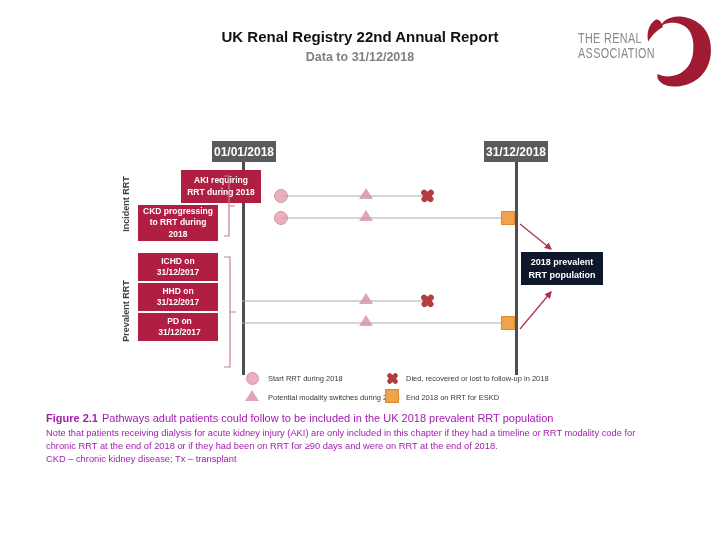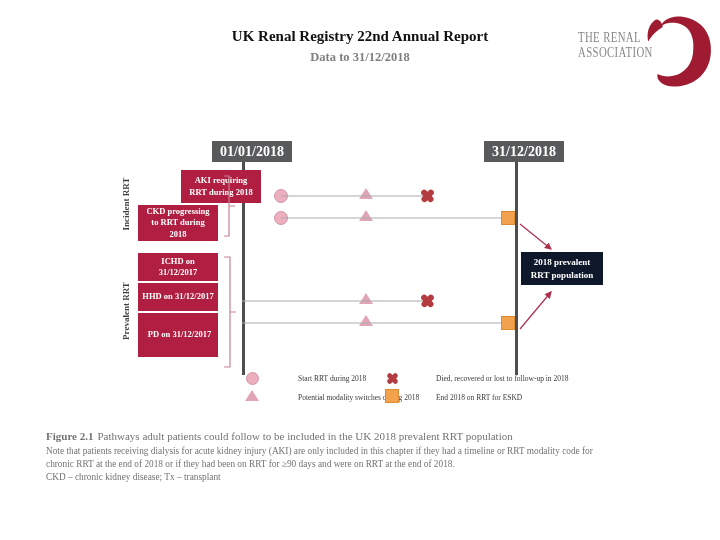--- a/index.html
+++ b/index.html
@@ -1,50 +1,50 @@
 <!DOCTYPE html>
 <html><head>
 <meta charset="utf-8">
 <style>
   * { margin:0; padding:0; box-sizing:border-box; }
   html,body { background:#fff; }
   .page {
     position:relative; width:720px; height:540px; background:#ffffff;
-    font-family:Liberation Serif, serif; overflow:hidden;
+    font-family:Liberation Sans, sans-serif; overflow:hidden;
   }
   
   .title    { position:absolute; left:0; right:0; top:28px; text-align:center;
               font-size:15px; font-weight:bold; color:#111; }
   .subtitle { position:absolute; left:0; right:0; top:50px; text-align:center;
               font-size:12.5px; font-weight:bold; color:#7f7f7f; }
   
   .logo { position:absolute; left:578px; top:30px; width:140px; }
   .logo-line { font-size:15px; color:#87888a; letter-spacing:0.5px;
                transform:scaleX(0.72); transform-origin:left; line-height:15px; white-space:nowrap; }
   .logo-founded { margin-top:3px; font-size:11px; color:#9e1b32; letter-spacing:2.2px;
                   white-space:nowrap; }
   .logo-swoosh { position:absolute; left:643px; top:14px; width:70px; height:74px; }
   
-  .datebox { position:absolute; width:80px; height:21px; background:#595a5c; color:#fff;
-             font-size:14px; font-weight:bold; display:flex; align-items:center;
+  .datebox { position:absolute; width:64px; height:21px; background:#595a5c; color:#fff;
+             font-size:12px; font-weight:bold; display:flex; align-items:center;
              justify-content:center; }
   .datebox.start { left:212px; top:141px; }
   .datebox.end   { left:484px; top:141px; }
   .vbar { position:absolute; top:162px; width:3px; height:213px; background:#4d4e50; }
   .vbar.start { left:242px; }
   .vbar.end   { left:515px; }
   
   .pbox { position:absolute; left:138px; width:80px; background:#b01e41; color:#fff;
           font-size:8.5px; font-weight:bold; line-height:1.3; text-align:center;
           display:flex; align-items:center; justify-content:center; padding:2px 4px; }
   .pbox.aki  { top:170px; height:33px;margin-left:43px; }
   .pbox.ckd  { top:205px; height:36px; }
   .pbox.ichd { top:253px; height:28px; }
   .pbox.hhd  { top:283px; height:28px; }
-  .pbox.pd   { top:313px; height:44px;padding-left:7px; }
+  .pbox.pd   { top:313px; height:28px;padding-left:7px; }
   .pbox.tx   { top:344px; height:28px; }
   .rotlabel { position:absolute; width:100px; text-align:center; font-size:9px;
               font-weight:bold; color:#404040; transform:rotate(-90deg); }
   .rotlabel.incident  { left:76px; top:199px; }
   .rotlabel.prevalent { left:76px; top:306px; }
   
   .resultbox { position:absolute; left:521px; top:252px; width:82px; height:33px;
                background:#0f172a; color:#fff; font-size:9px; font-weight:bold;
                line-height:1.35; text-align:center; display:flex; align-items:center;
                justify-content:center; padding:2px 4px; }
@@ -55,26 +55,26 @@
           border-right:7px solid transparent; border-bottom:11px solid #e2a5b6; }
   .msq { position:absolute; width:14px; height:14px; background:#f2a24c;
          border:1px solid #dd8c33; z-index:3; }
   .xmark { position:absolute; width:15px; height:15px; z-index:3; }
   .xmark::before, .xmark::after { content:""; position:absolute; left:0; top:50%;
          width:15px; height:5.5px; margin-top:-2.75px; background:#b23c3f; border-radius:3px; }
   .xmark::before { transform:rotate(45deg); }
   .xmark::after  { transform:rotate(-45deg); }
   .overlay { position:absolute; left:0; top:0; width:720px; height:540px; z-index:1; }
   
-  .legend-text { position:absolute; font-size:7.5px; color:#3a3a3a; white-space:nowrap;margin-left:30px; }
+  .legend-text { position:absolute; font-size:7.5px; color:#3a3a3a; white-space:nowrap; }
   .legend .mcircle { width:13px; height:13px; }
   .legend .xmark { width:13px; height:13px; }
   .legend .xmark::before,.legend .xmark::after { width:13px; height:5px; margin-top:-2.5px; }
   
-  .caption { position:absolute; left:46px; top:430px; width:640px; color:#737373; }
+  .caption { position:absolute; left:46px; top:412px; width:640px; color:#a21caf; }
   .cap-line1 { font-size:11px; }
   .cap-line1 .figlabel { font-weight:bold; margin-right:4px; }
   .cap-note { font-size:9.3px; line-height:1.42; margin-top:3px; }
 </style>
 </head>
 <body>
 
 <div class="page">
 
   <div class="title">UK Renal Registry 22nd Annual Report</div>

